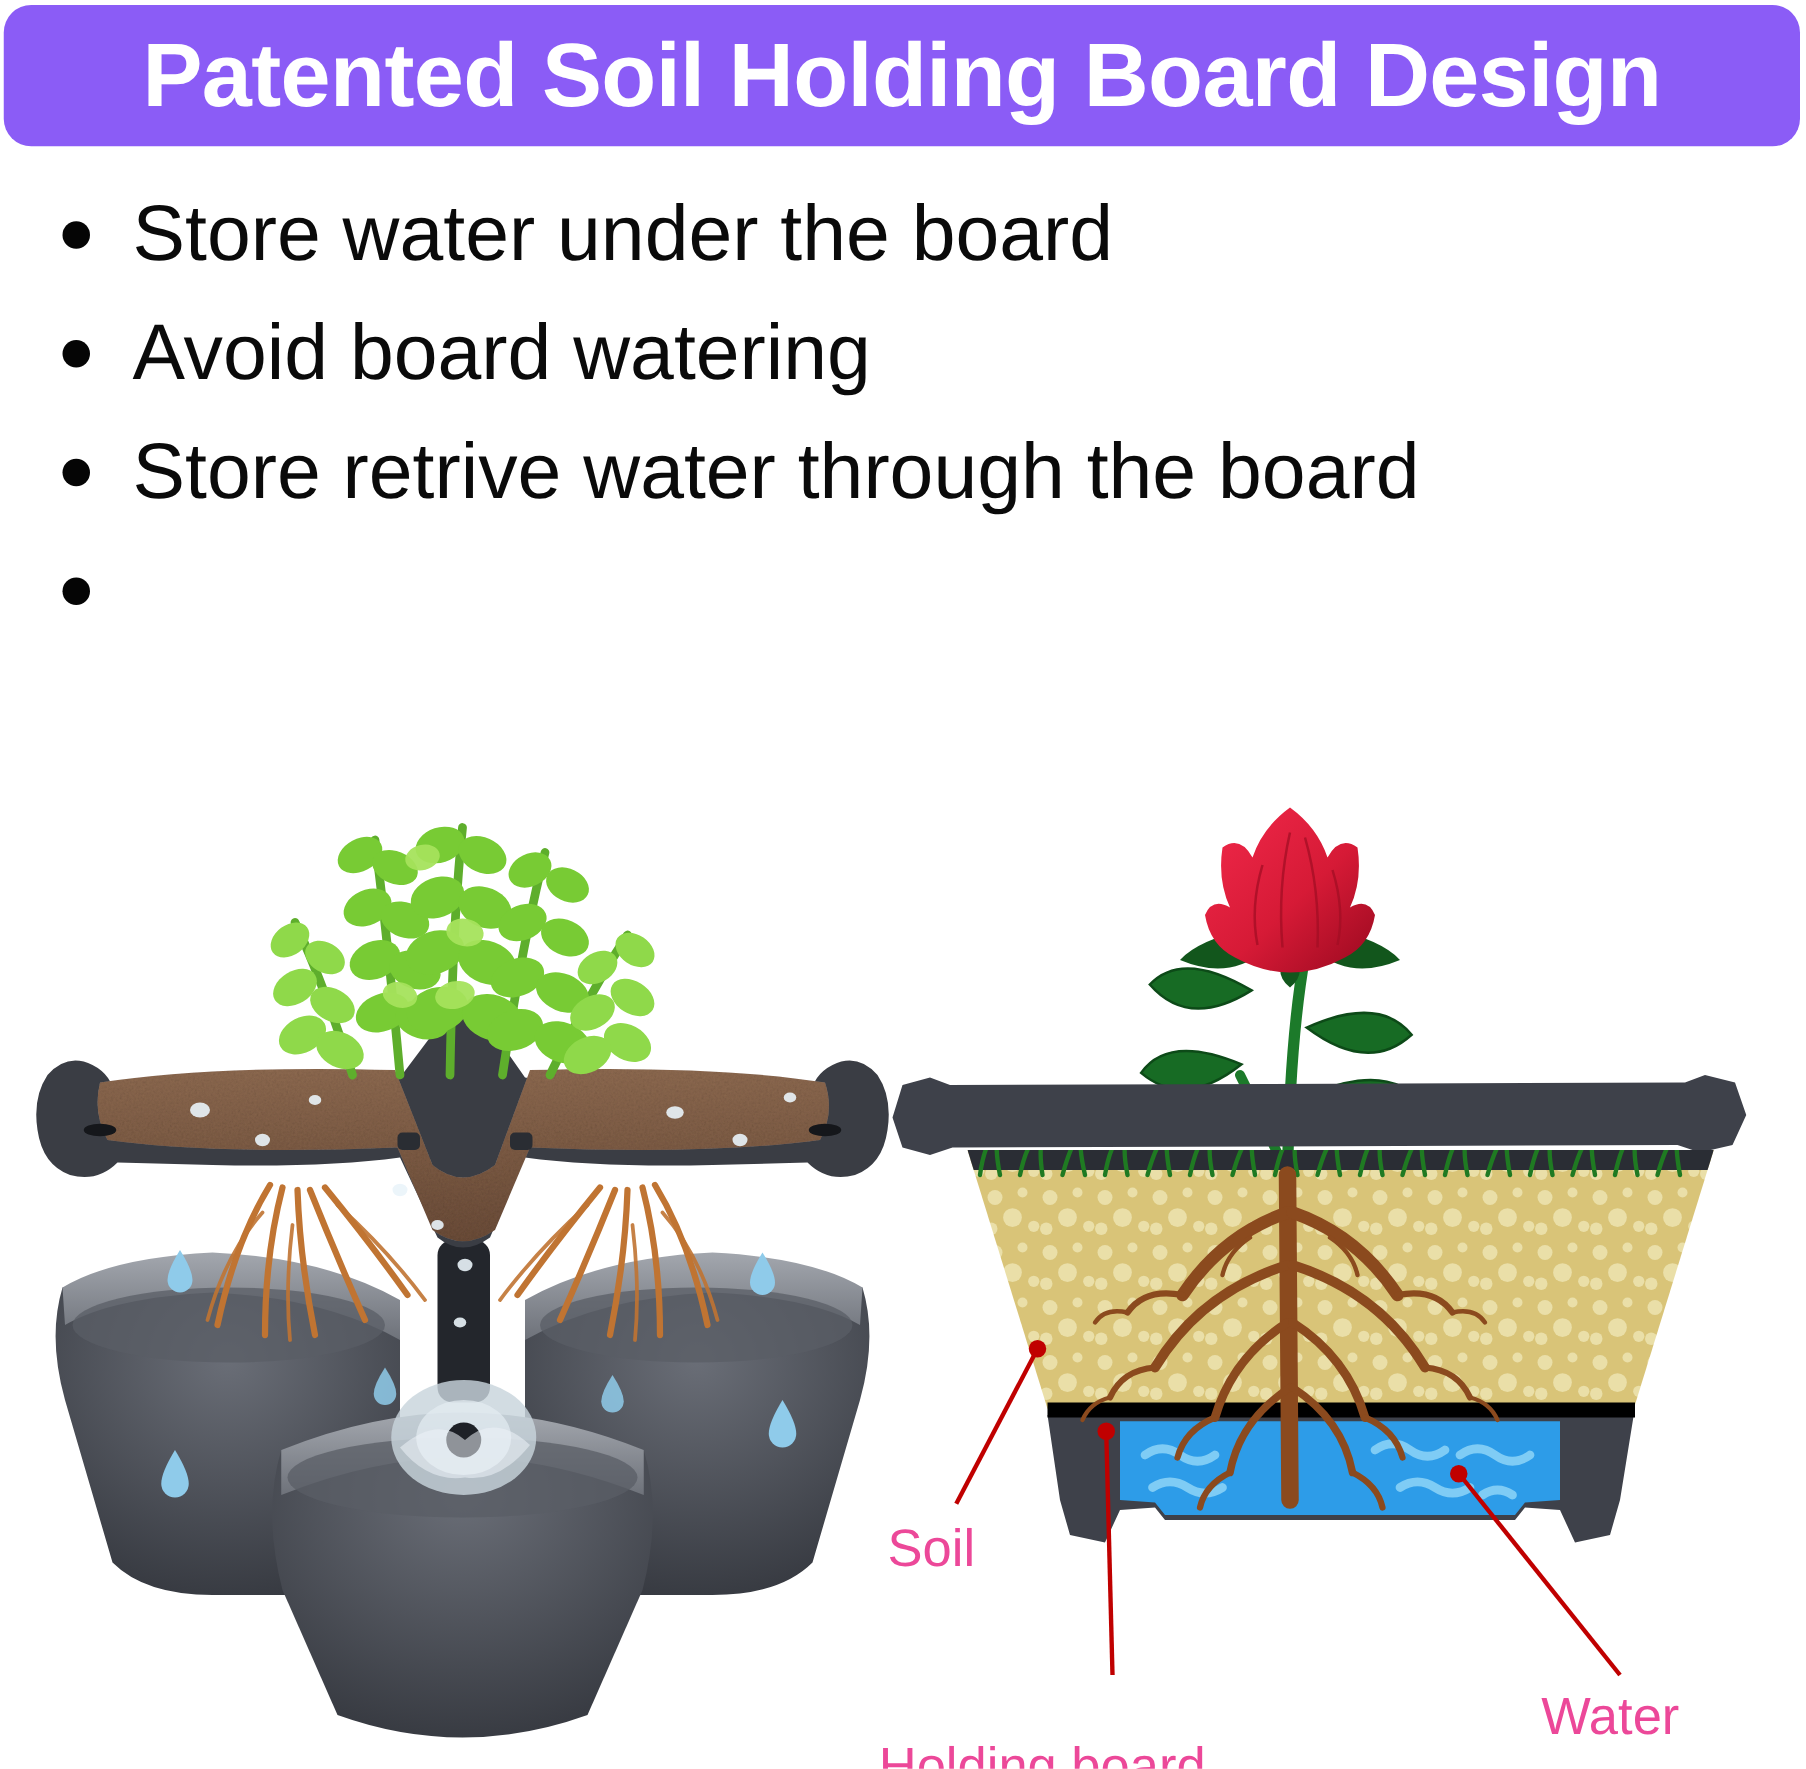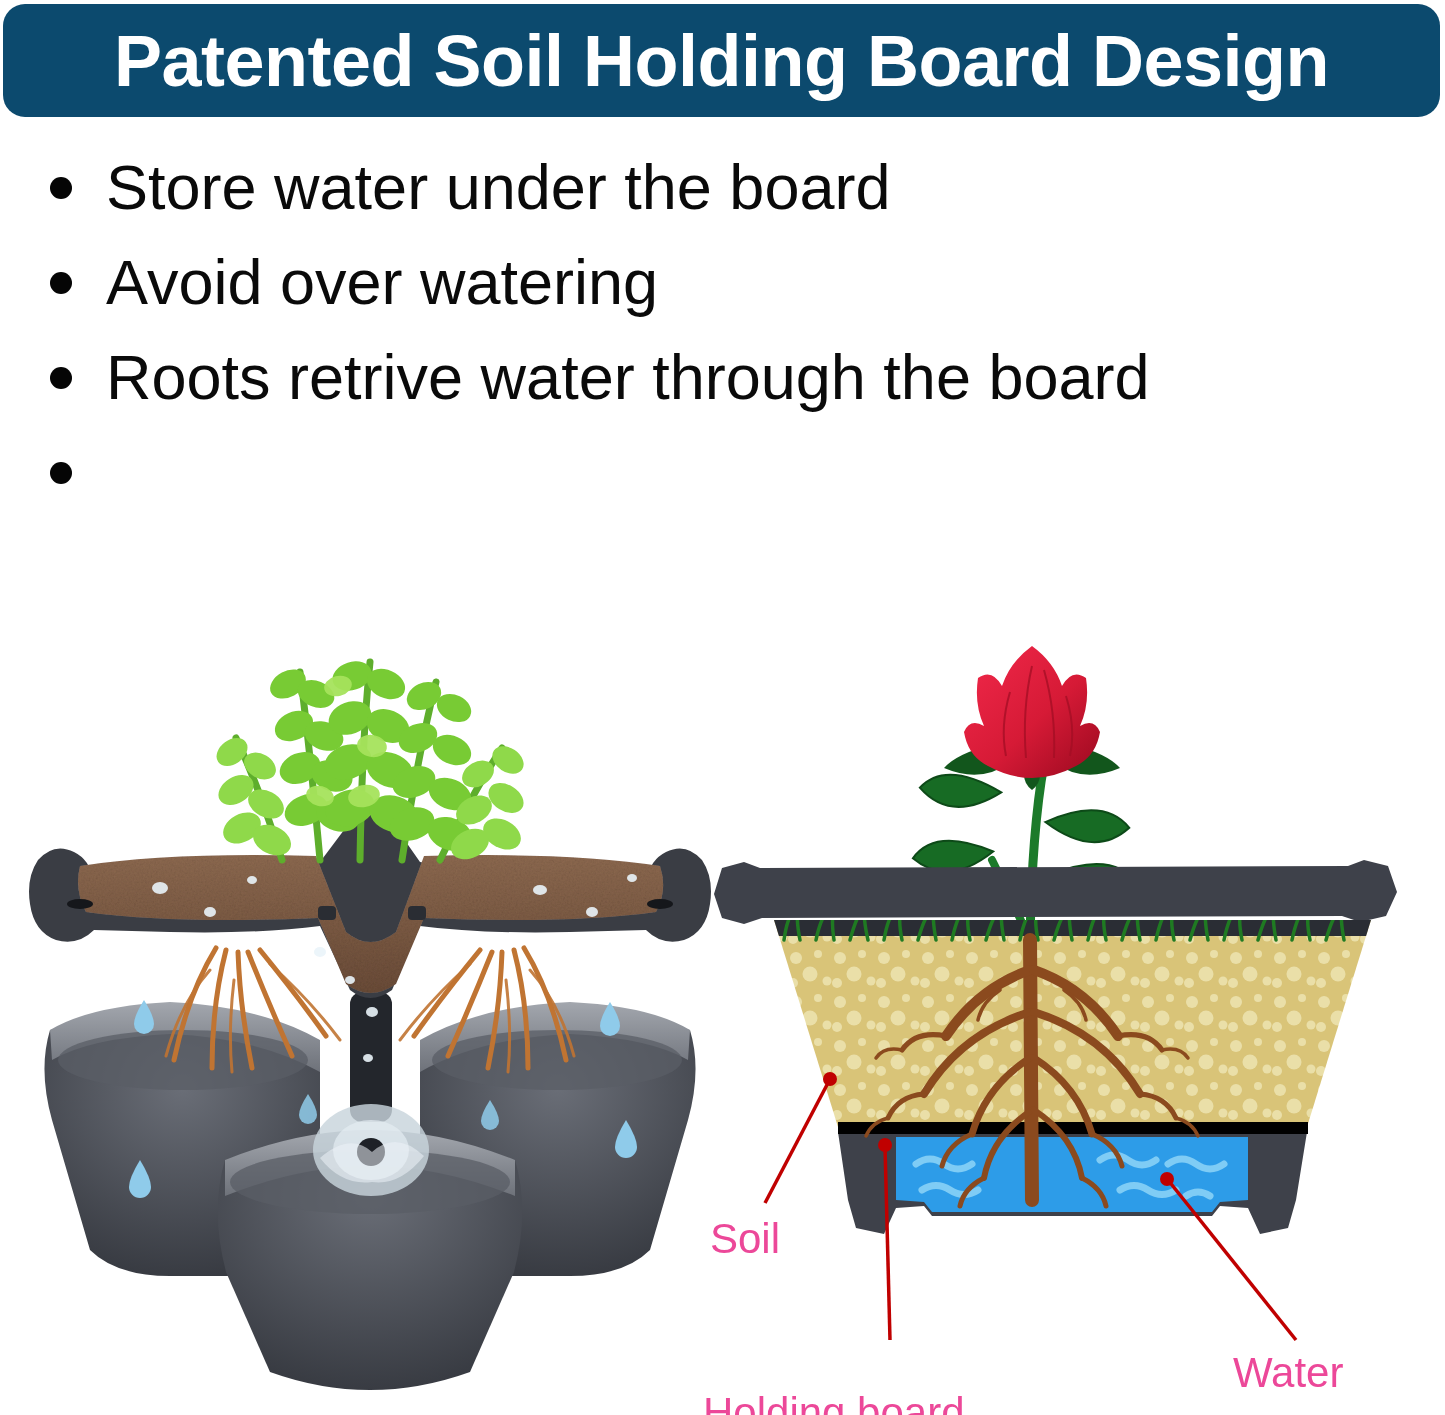--- a/index.html
+++ b/index.html
@@ -6,21 +6,21 @@
   body{
     width:1445px;height:1415px;position:relative;overflow:hidden;
     font-family:"Liberation Sans","DejaVu Sans",sans-serif;
     -webkit-font-smoothing:antialiased;
   }
   .page{position:absolute;inset:0;background:#fff;}
 
   
   .banner{
     position:absolute;left:3px;top:4px;width:1437px;height:113px;
-    background:#0c4a6e;border-radius:22px;
+    background:#8b5cf6;border-radius:22px;
     display:flex;align-items:center;justify-content:center;
   }
   .banner-title{
     color:#ffffff;font-weight:bold;font-size:72px;line-height:1;
     letter-spacing:-0.5px;white-space:nowrap;
     font-family:"Liberation Sans","DejaVu Sans",sans-serif;
   }
 
   
   .bullets{position:absolute;left:0;top:140px;width:1445px;}
@@ -65,26 +65,26 @@
 
   <div class="bullets">
 
     <div class="bullet-row">
       <span class="bullet-dot"></span>
       <span class="bullet-text">Store water under the board</span>
     </div>
 
     <div class="bullet-row">
       <span class="bullet-dot"></span>
-      <span class="bullet-text">Avoid over watering</span>
+      <span class="bullet-text">Avoid board watering</span>
     </div>
 
     <div class="bullet-row">
       <span class="bullet-dot"></span>
-      <span class="bullet-text">Roots retrive water through the board</span>
+      <span class="bullet-text">Store retrive water through the board</span>
     </div>
 
     <div class="bullet-row">
       <span class="bullet-dot"></span>
     </div>
 
   </div>
 
   <div class="figures">
 

